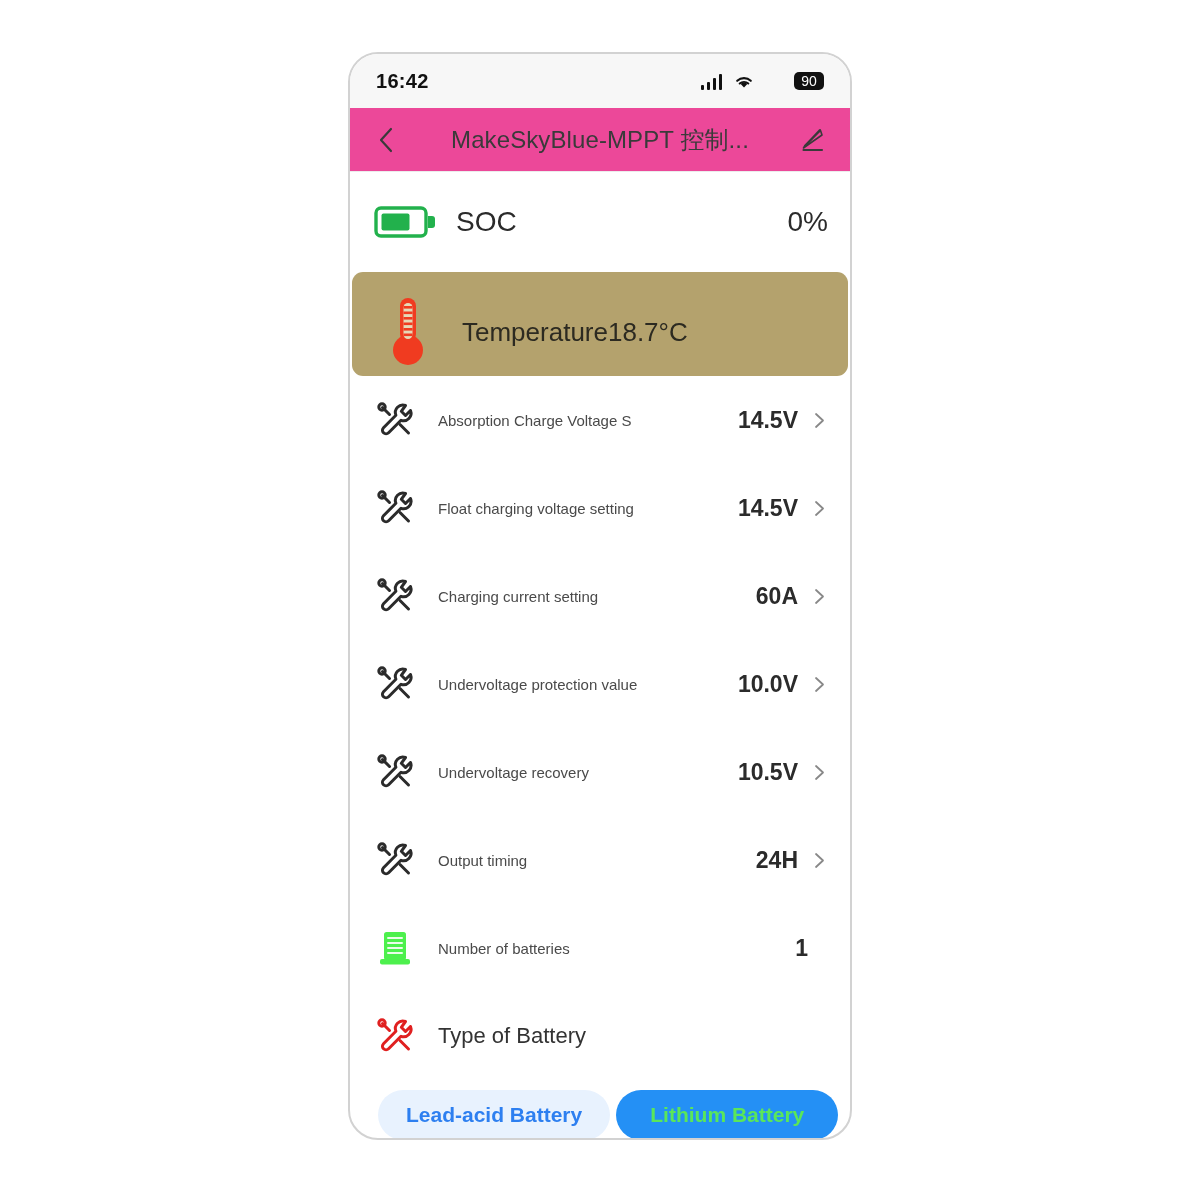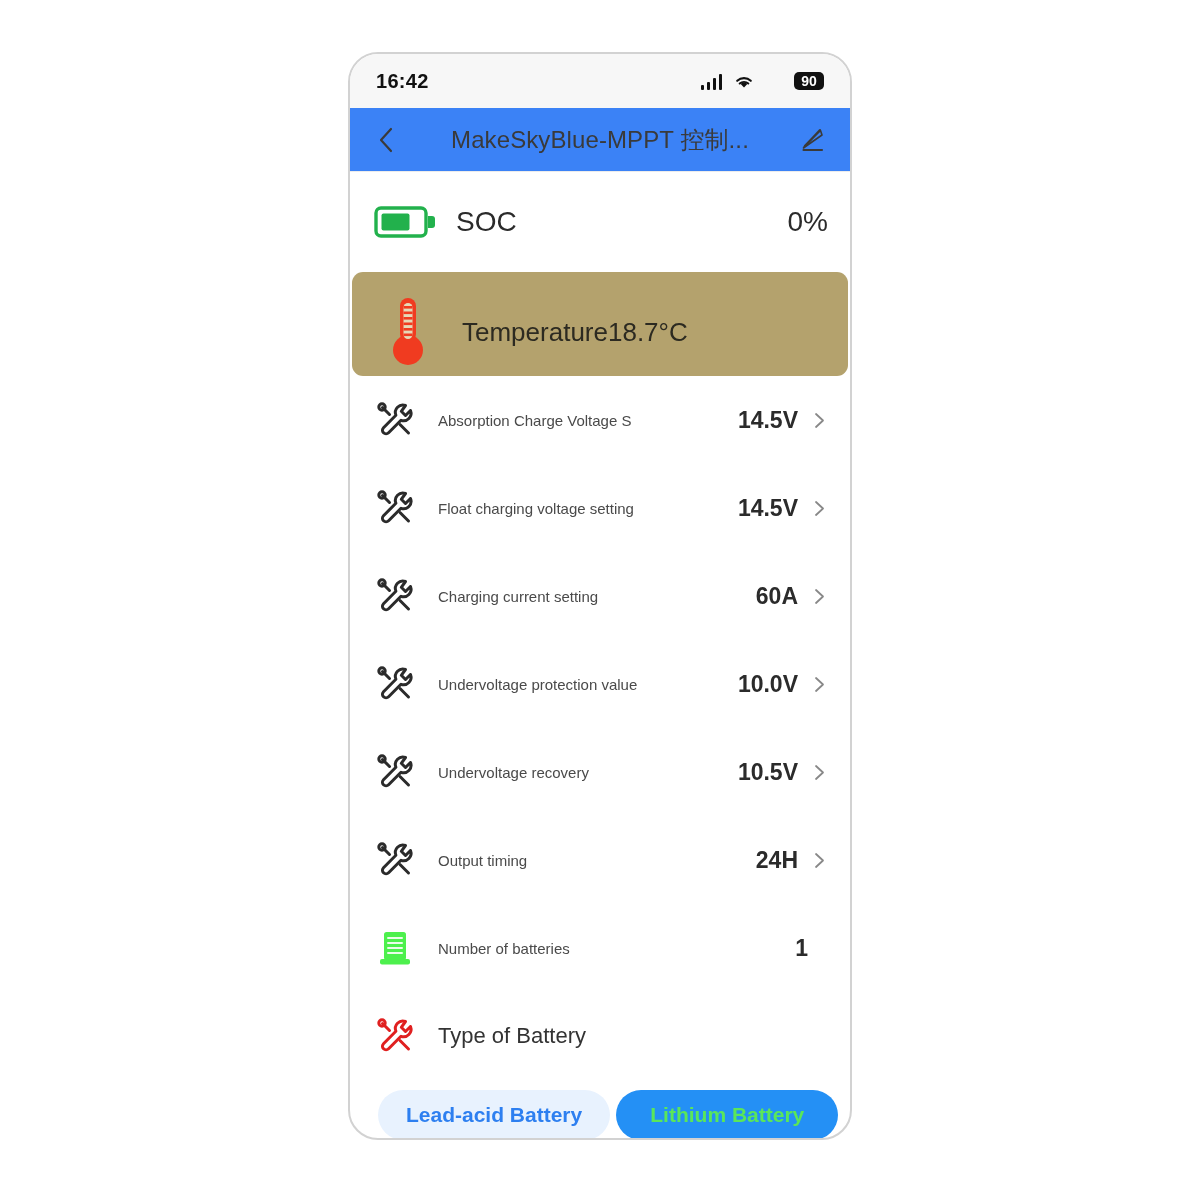--- a/index.html
+++ b/index.html
@@ -40,31 +40,31 @@
   .sb-right { margin-left:auto; display:flex; align-items:center; gap:11px; }
   .sig { display:flex; align-items:flex-end; gap:2.5px; height:17px; }
   .sig i { width:3.5px; background:#111; border-radius:1px; display:block; }
   .sig i:nth-child(1){ height:5px; }
   .sig i:nth-child(2){ height:8px; }
   .sig i:nth-child(3){ height:12px; }
   .sig i:nth-child(4){ height:16px; }
   .wifi { width:22px; height:17px; display:block; }
   .battnum {
     background:#111; color:#fff;
-    font-size:14px; font-weight:bold;
+    font-size:14px; font-weight:normal;
     border-radius:5px;
     padding:2px 6px 2.5px;
     line-height:1;
     min-width:30px; text-align:center;margin-left:28px;
   }
 
   
   .header {
     height:64px;
-    background:#3b82f6;
+    background:#ec4899;
     border-bottom:1px solid #ececec;
     display:flex; align-items:center;
     padding:0 24px;
     flex:0 0 auto;
     position:relative;
   }
   .back-chev { width:24px; height:30px; cursor:pointer; }
   .hdr-title {
     position:absolute; left:0; right:0;
     text-align:center;

